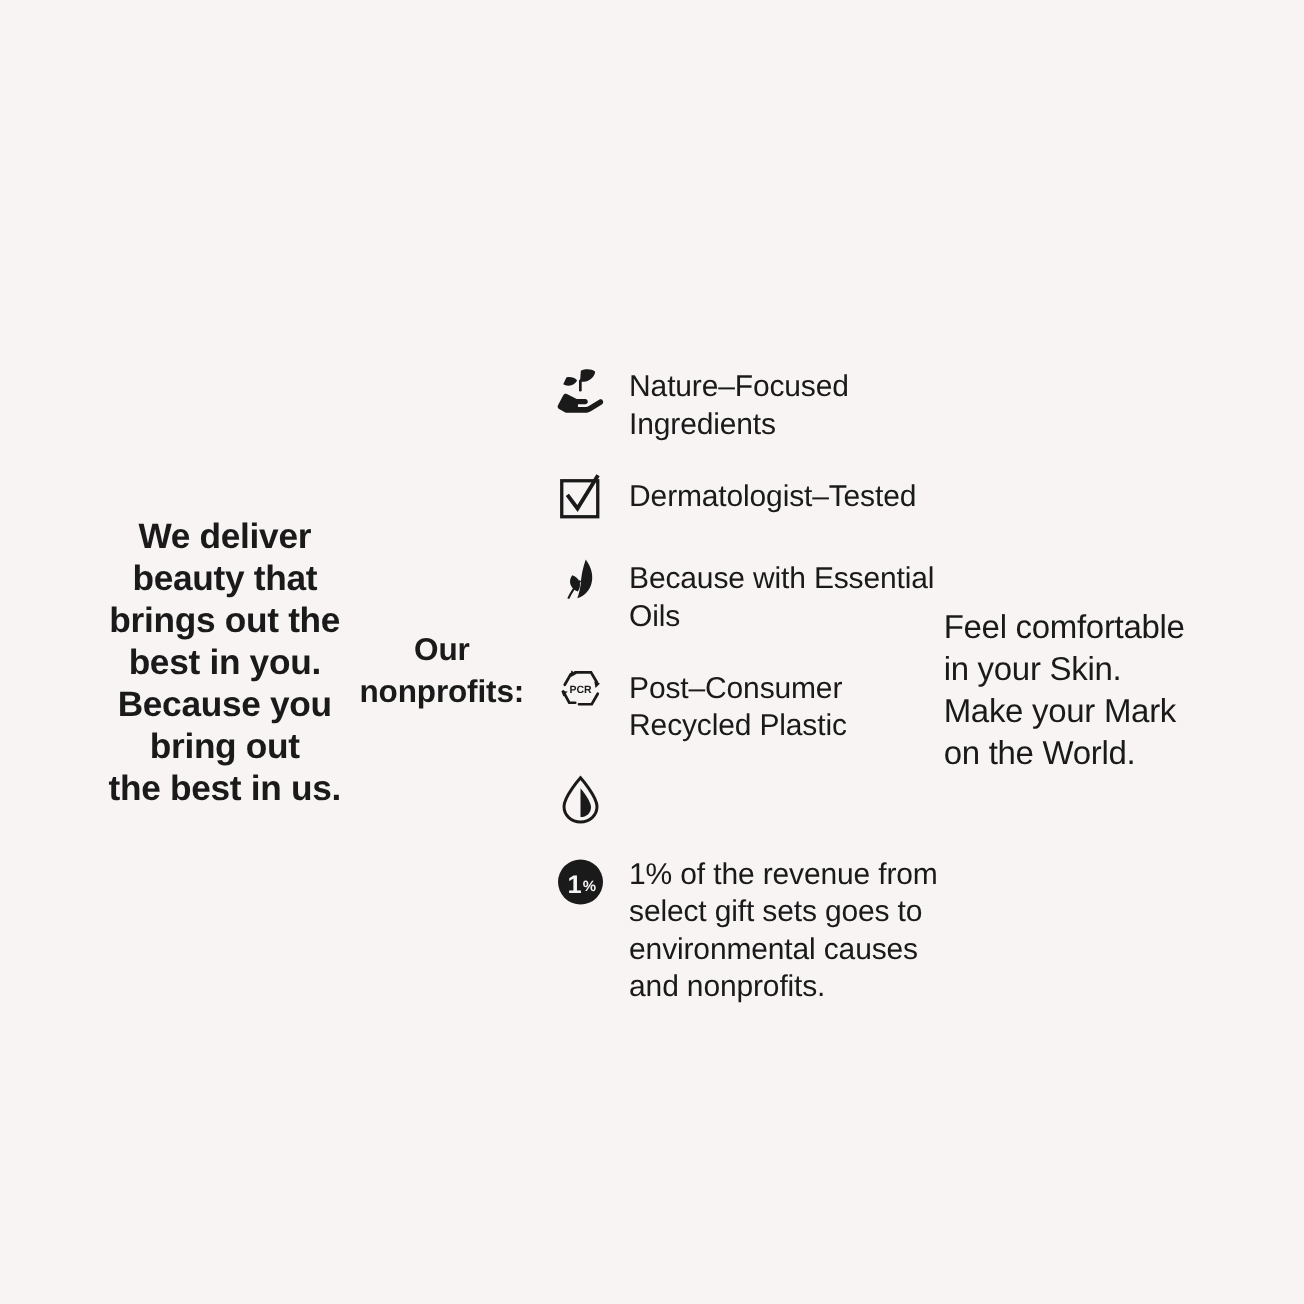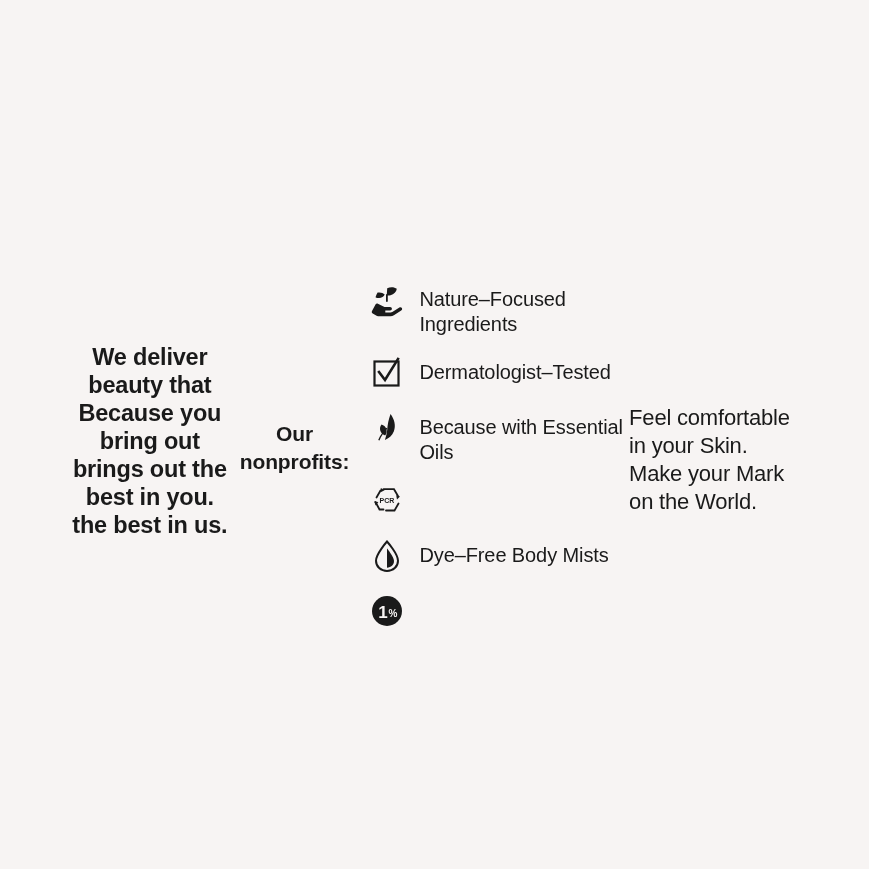--- a/index.html
+++ b/index.html
@@ -87,22 +87,22 @@
     display: block;
   }
 </style>
 </head>
 <body>
 
 <div class="page">
 
   <div class="headline">
     <span class="line">We deliver beauty that</span>
+    <span class="line">brings out the best in you.</span>
     <span class="line">Because you bring out</span>
-    <span class="line">brings out the best in you.</span>
     <span class="line">the best in us.</span>
   </div>
 
   <div class="commitment">Our nonprofits:</div>
 
   <div class="list">
 
     <div class="item">
       <span class="icon-box">
         <svg width="36" height="36" viewBox="0 0 36 36" aria-hidden="true">
@@ -151,41 +151,42 @@
             <path d="M5.5 17 L9.5 24.5 L13.5 24.5"></path>
           </g>
           <g fill="#1a1a1a">
             <path d="M10.8 3 L14.6 5.2 L10.6 7.3z"></path>
             <path d="M30 11.6 L27 14.6 L26.2 10.3z"></path>
             <path d="M4.2 16.6 L8.4 17 L5.6 20.4z"></path>
           </g>
           <text x="17" y="18" font-family="Liberation Sans, sans-serif" font-size="7" font-weight="bold" text-anchor="middle" fill="#1a1a1a">PCR</text>
         </svg>
       </span>
+      <span class="item-label">Post–Consumer Recycled Plastic</span>
     </div>
 
 
     <div class="item">
       <span class="icon-box">
         <svg width="32" height="34" viewBox="0 0 32 34" aria-hidden="true">
           <path d="M16 2.5c0 0 11 12.4 11 19.2 0 6-4.9 10.3-11 10.3S5 27.7 5 21.7C5 14.9 16 2.5 16 2.5z" fill="none" stroke="#1a1a1a" stroke-width="2"></path>
           <path d="M16 9.5c0 0 7 8.2 7 12.6 0 3.9-3.1 6.6-7 6.6V9.5z" fill="#1a1a1a"></path>
         </svg>
       </span>
-      <span class="item-label">Dye–Free Body Mists</span>
     </div>
 
     <div class="item multiline">
       <span class="icon-box">
         <svg width="34" height="34" viewBox="0 0 34 34" aria-hidden="true">
           <circle cx="17" cy="17" r="15" fill="#1a1a1a"></circle>
           <text x="13" y="24" font-family="Liberation Sans, sans-serif" font-size="17" font-weight="bold" text-anchor="middle" fill="#f7f4f3">1</text>
           <text x="23" y="23" font-family="Liberation Sans, sans-serif" font-size="10" font-weight="bold" text-anchor="middle" fill="#f7f4f3">%</text>
         </svg>
       </span>
+      <span class="item-label">1% of the revenue from select gift sets goes to environmental causes and nonprofits.</span>
     </div>
 
   </div>
 
   <div class="footer">
     <span class="line">Feel comfortable in your Skin.</span>
     <span class="line">Make your Mark on the World.</span>
   </div>
 
 </div>

